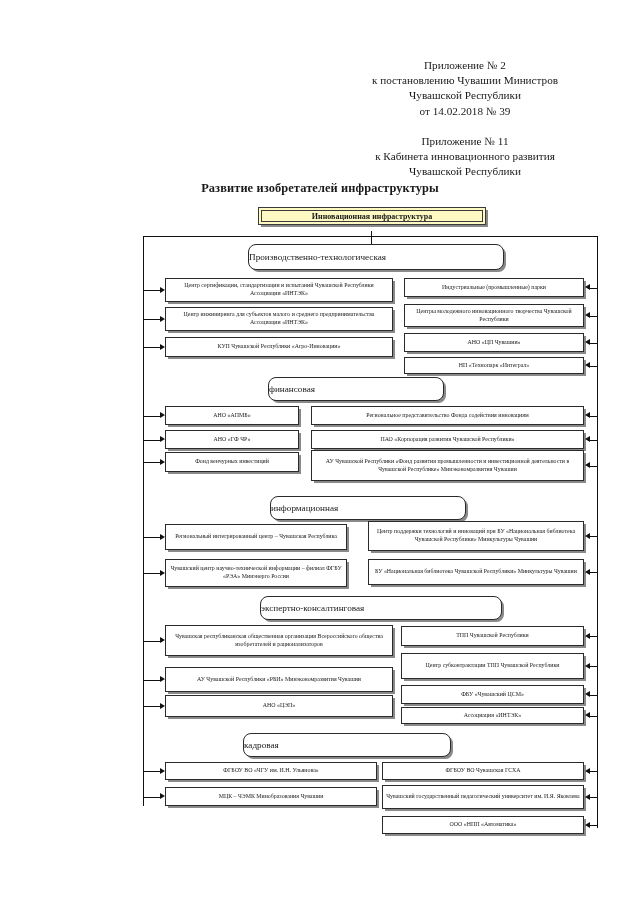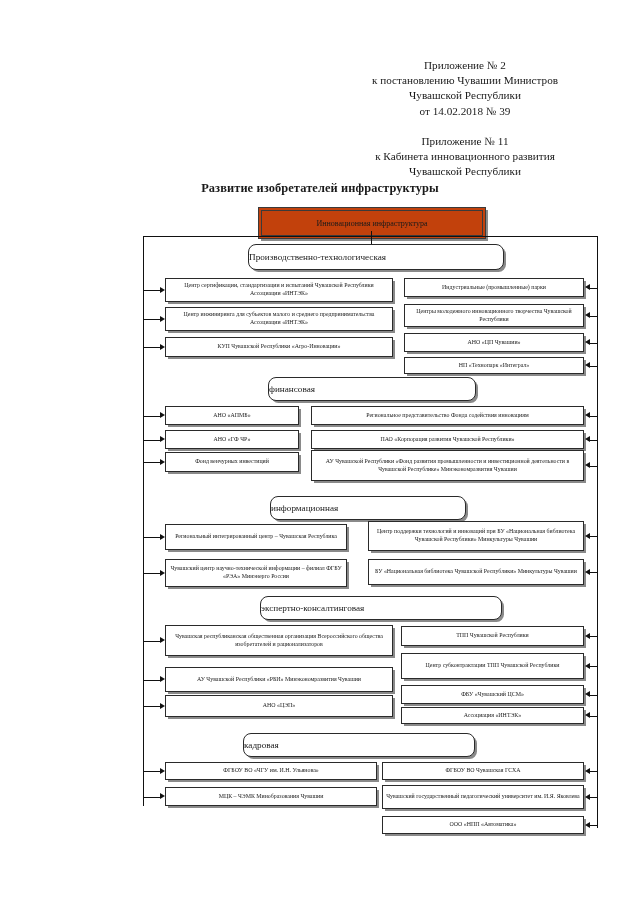--- a/index.html
+++ b/index.html
@@ -26,23 +26,23 @@
        border:1px solid #2a2a2a;
        display:flex;align-items:center;justify-content:center;
        text-align:center;font-size:5.9px;line-height:7.6px;
        padding:1px 3px;}
   .box .t{display:block;width:100%;}
 
   
   .box.sh{box-shadow:2.5px 2.5px 0 -0.5px #8a8a8a;}
 
   
-  .root{position:absolute;left:258px;top:207px;width:228px;height:32px;
-        box-sizing:border-box;background:#c2410c;border:1.4px solid #3a3a3a;
-        padding:2.2px;box-shadow:2.5px 2.5px 0 -0.5px #8a8a8a;}
+  .root{position:absolute;left:258px;top:207px;width:228px;height:18px;
+        box-sizing:border-box;background:#fef9c3;border:1.4px solid #3a3a3a;
+        padding:2.2px;box-shadow:2.5px 2.5px 0 -0.5px #8a8a8a;font-weight:bold;}
   .root-in{width:100%;height:100%;border:1px solid #3a3a3a;box-sizing:border-box;
         display:flex;align-items:center;justify-content:center;
         font-size:8px;}
 
   
   .cat{position:absolute;box-sizing:border-box;background:#fff;
        border:1px solid #2a2a2a;border-radius:8px;
        display:flex;align-items:center;justify-content:flex-start;
        font-size:9.2px;box-shadow:2.5px 2.5px 0 -0.5px #8a8a8a;}
 
@@ -116,21 +116,21 @@
       <div class="box sh" style="left:404px;top:333px;width:180px;height:19px;">
         <span class="t">АНО «ЦП Чувашии»</span>
       </div>
       <div class="hline" style="left:588px;top:342.5px;width:9px;"></div>
       <div class="arrow-l" style="left:584.5px;top:339.3px;"></div>
       <div class="box sh" style="left:404px;top:357px;width:180px;height:17px;">
         <span class="t">НП «Технопарк «Интеграл»</span>
       </div>
       <div class="hline" style="left:588px;top:365.5px;width:9px;"></div>
       <div class="arrow-l" style="left:584.5px;top:362.3px;"></div>
-      <div class="cat" style="left:268px;top:377px;width:208px;height:24px;">
+      <div class="cat" style="left:268px;top:377px;width:176px;height:24px;">
         <span>финансовая</span>
       </div>
       <div class="box sh" style="left:165px;top:406px;width:134px;height:19px;">
         <span class="t">АНО «АПМБ»</span>
       </div>
       <div class="hline" style="left:143px;top:415.5px;width:18px;"></div>
       <div class="arrow-r" style="left:159.5px;top:412.3px;"></div>
       <div class="box sh" style="left:165px;top:430px;width:134px;height:19px;">
         <span class="t">АНО «ГФ ЧР»</span>
       </div>
@@ -210,21 +210,21 @@
       <div class="box sh" style="left:401px;top:685px;width:183px;height:19px;">
         <span class="t">ФБУ «Чувашский ЦСМ»</span>
       </div>
       <div class="hline" style="left:588px;top:694.5px;width:9px;"></div>
       <div class="arrow-l" style="left:584.5px;top:691.3px;"></div>
       <div class="box sh" style="left:401px;top:707px;width:183px;height:17px;">
         <span class="t">Ассоциация «ИНТЭК»</span>
       </div>
       <div class="hline" style="left:588px;top:715.5px;width:9px;"></div>
       <div class="arrow-l" style="left:584.5px;top:712.3px;"></div>
-      <div class="cat" style="left:243px;top:733px;width:232px;height:24px;">
+      <div class="cat" style="left:243px;top:733px;width:208px;height:24px;">
         <span>кадровая</span>
       </div>
       <div class="box sh" style="left:165px;top:762px;width:212px;height:18px;">
         <span class="t">ФГБОУ ВО «ЧГУ им. И.Н. Ульянова»</span>
       </div>
       <div class="hline" style="left:143px;top:771px;width:18px;"></div>
       <div class="arrow-r" style="left:159.5px;top:767.8px;"></div>
       <div class="box sh" style="left:165px;top:787px;width:212px;height:19px;">
         <span class="t">МЦК – ЧЭМК Минобразования Чувашии</span>
       </div>

